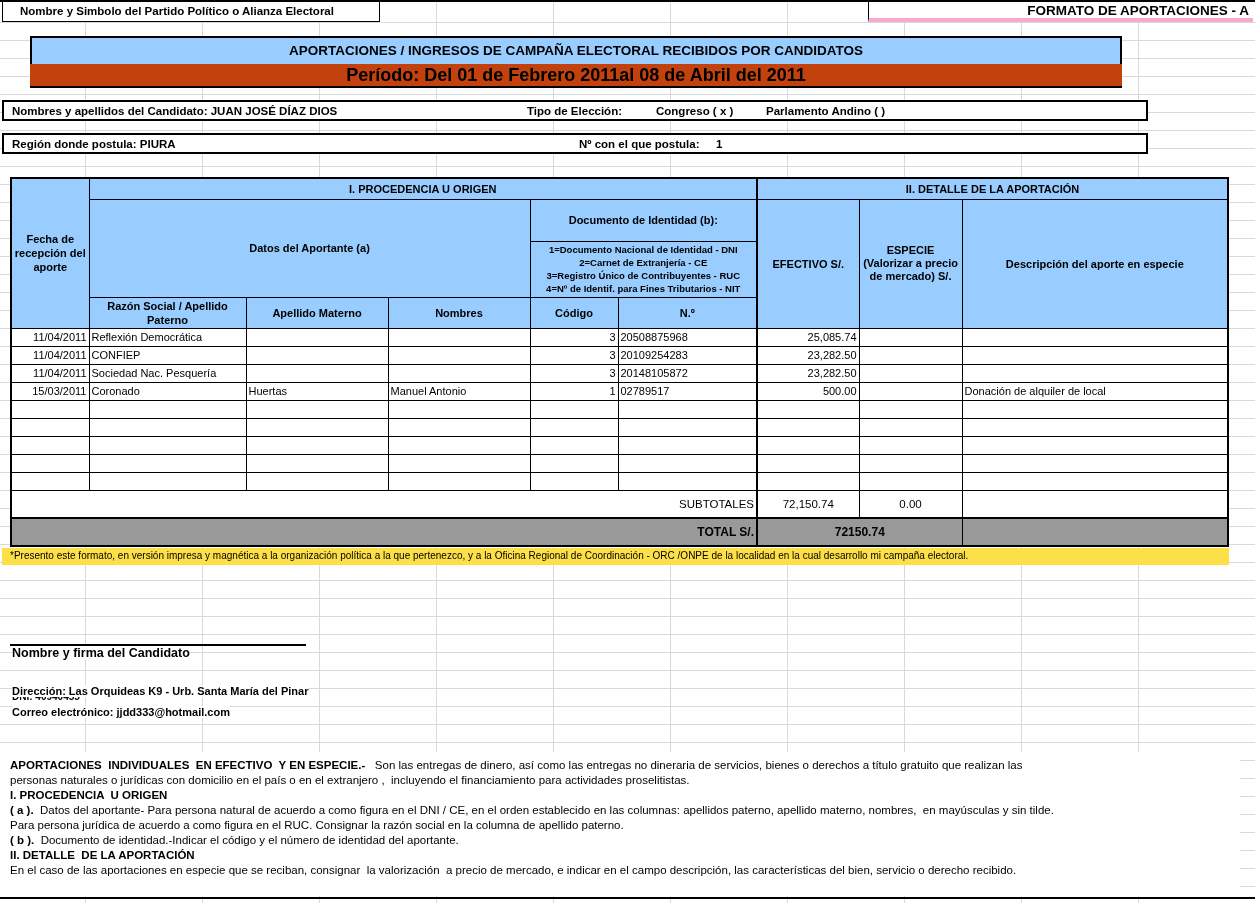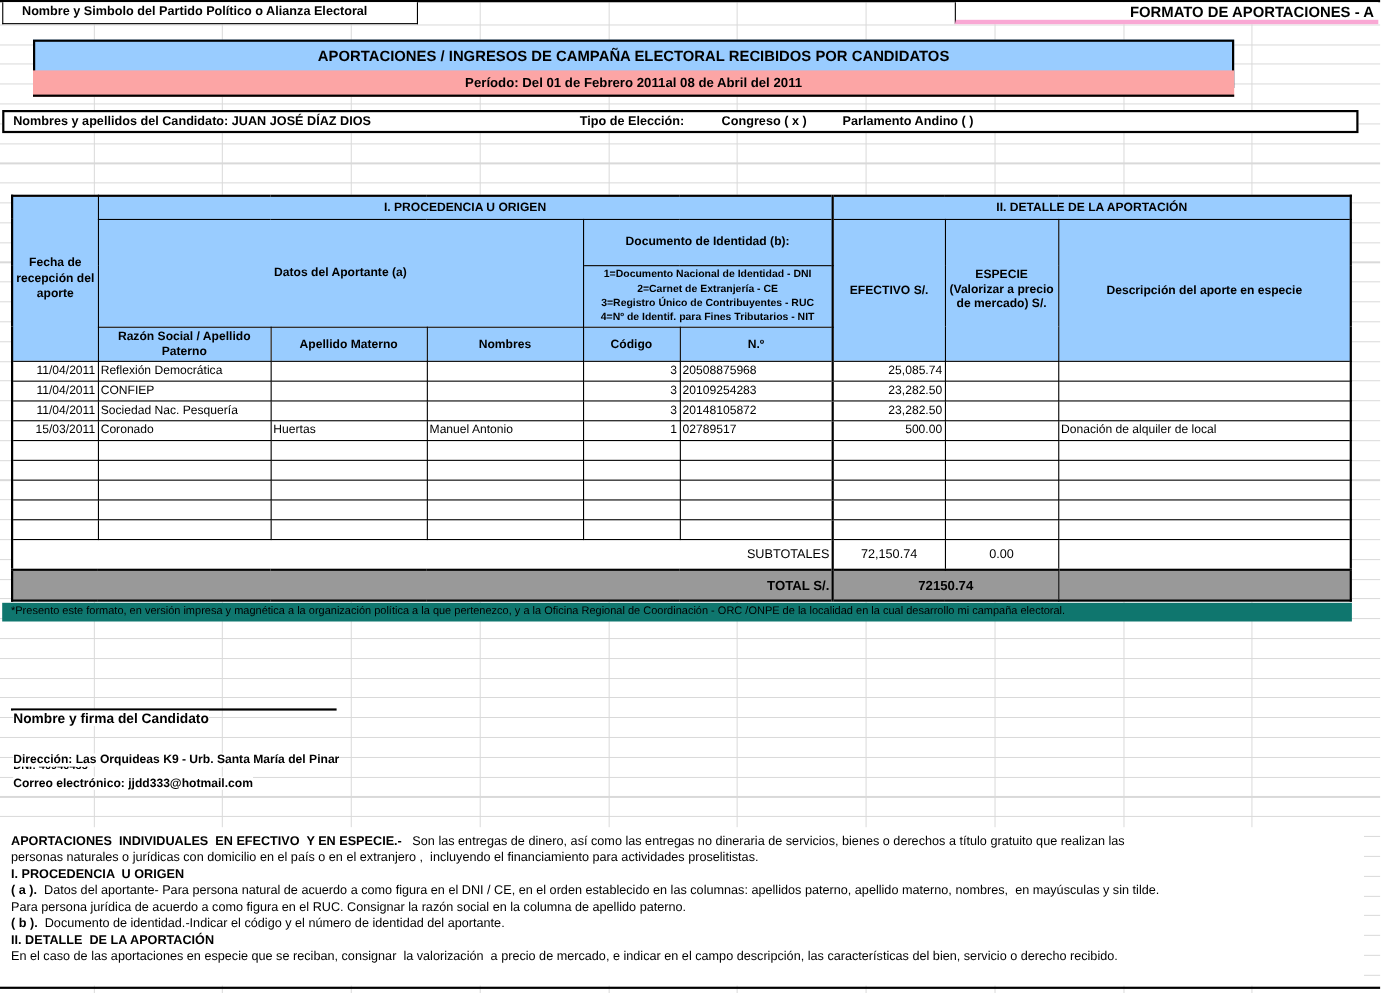--- a/index.html
+++ b/index.html
@@ -17,25 +17,25 @@
   .party-box{position:absolute;left:2px;top:2px;width:378px;height:20px;background:#fff;
     border:1px solid #000;border-top:none;font-weight:bold;font-size:11.5px;line-height:19px;
     padding-left:17px;box-sizing:border-box;white-space:nowrap;}
   .formato-box{position:absolute;left:868px;top:2px;width:385px;height:20px;background:#fff;
     border-left:1px solid #000;border-bottom:4px solid #f9a8d4;font-weight:bold;font-size:13.5px;
     text-align:right;line-height:18px;padding-right:4px;box-sizing:border-box;white-space:nowrap;}
 
   .banner{position:absolute;left:30px;top:36px;width:1092px;height:44px;background:#99CCFF;
     border:2px solid #000;box-sizing:border-box;font-weight:bold;font-size:13.5px;
     text-align:center;line-height:25px;white-space:nowrap;}
-  .periodo{position:absolute;left:30px;top:64px;width:1092px;height:24px;background:#fca5a5;
-    border-bottom:2px solid #000;box-sizing:border-box;font-weight:bold;font-size:12px;
+  .periodo{position:absolute;left:30px;top:64px;width:1092px;height:24px;background:#c2410c;
+    border-bottom:2px solid #000;box-sizing:border-box;font-weight:bold;font-size:18px;
     text-align:center;line-height:23px;white-space:nowrap;}
 
-  .info-row{position:absolute;left:2px;width:1233px;height:21px;background:#fff;
+  .info-row{position:absolute;left:2px;width:1146px;height:21px;background:#fff;
     border:2px solid #000;box-sizing:border-box;}
   .info-row span{position:absolute;top:0;line-height:18px;font-weight:bold;font-size:11.5px;white-space:nowrap;}
   .cand-row{top:100px;}
   .region-row{top:133px;}
 
   table.main{position:absolute;left:10px;top:177px;width:1217px;border-collapse:collapse;
     table-layout:fixed;border:2px solid #000;background:#fff;}
   table.main th,table.main td{border:1px solid #000;overflow:hidden;padding:0 2px;box-sizing:border-box;}
   table.main th{background:#99CCFF;font-weight:bold;text-align:center;vertical-align:middle;font-size:11px;}
   table.main td{font-size:11px;white-space:nowrap;background:#fff;vertical-align:middle;}
@@ -56,21 +56,21 @@
   td.c-fecha{text-align:right;border-right:2px solid #000;}
   td.c-cod{text-align:right;}
   td.c-efe{text-align:right;}
   tr.subt td{font-weight:normal;font-size:11.5px;}
   td.subt-label{text-align:right;padding-right:4px;}
   td.subt-val{text-align:center;}
   tr.tot td{background:#999999;font-weight:bold;font-size:12px;border-top:2px solid #000;}
   td.tot-label{text-align:right;padding-right:22px;}
   td.tot-val{text-align:center;}
 
-  .footnote{position:absolute;left:2px;top:548px;width:1227px;height:17px;background:#0f766e;
+  .footnote{position:absolute;left:2px;top:548px;width:1227px;height:17px;background:#fde047;
     font-size:10px;line-height:16px;padding-left:8px;box-sizing:border-box;white-space:nowrap;}
 
   .sig-line{position:absolute;left:10px;top:644px;width:296px;height:2px;background:#000;}
   .sig-text{position:absolute;left:12px;font-weight:bold;background:#fff;white-space:nowrap;}
   .sig-name{top:646px;font-size:12.5px;}
   .sig-dni{top:691px;font-size:10px;}
   .sig-addr{top:685px;font-size:11px;}
   .sig-mail{top:706px;font-size:11px;}
 
   .instructions{position:absolute;left:0;top:752px;width:1240px;height:144px;background:#fff;
@@ -92,20 +92,25 @@
   <div class="banner">APORTACIONES / INGRESOS DE CAMPAÑA ELECTORAL RECIBIDOS POR CANDIDATOS</div>
   <div class="periodo">Período: Del 01 de Febrero 2011al 08 de Abril del 2011</div>
 
   <div class="info-row cand-row">
     <span style="left:8px">Nombres y apellidos del Candidato:  JUAN JOSÉ DÍAZ DIOS</span>
     <span style="left:523px">Tipo de Elección:</span>
     <span style="left:652px">Congreso ( x )</span>
     <span style="left:762px">Parlamento Andino  (  )</span>
   </div>
 
+  <div class="info-row region-row">
+    <span style="left:8px">Región donde postula: PIURA</span>
+    <span style="left:575px">Nº con el que postula:</span>
+    <span style="left:712px">1</span>
+  </div>
 
   <table class="main">
     <colgroup>
       <col style="width:78px">
         <col style="width:157px">
         <col style="width:142px">
         <col style="width:142px">
       <col style="width:88px">
         <col style="width:139px">
         <col style="width:102px">

